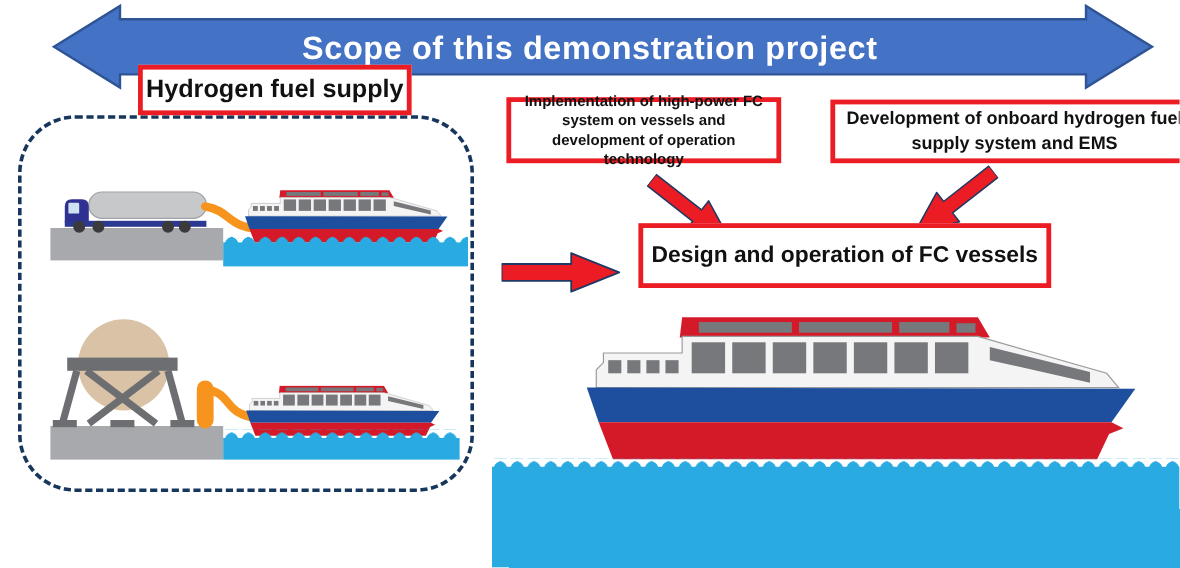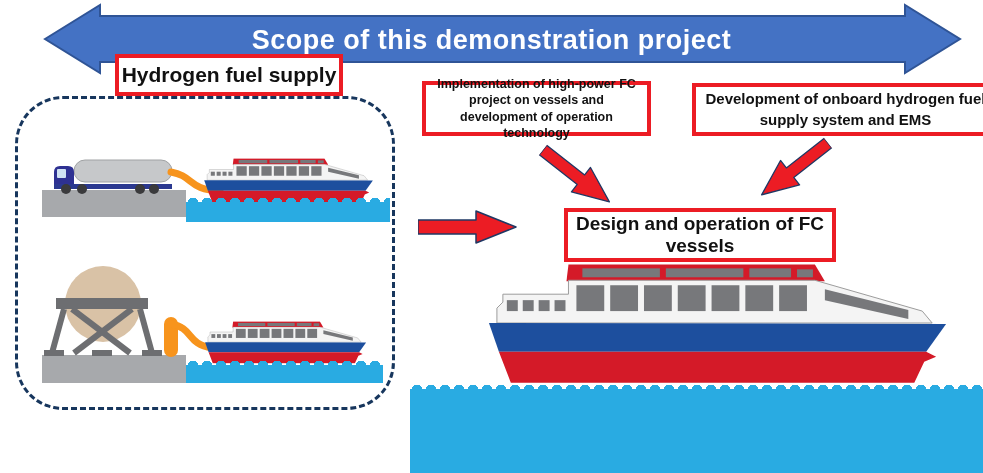--- a/index.html
+++ b/index.html
@@ -27,21 +27,21 @@
   
   .redbox{
     position:absolute;box-sizing:border-box;background:#ffffff;
     border:4px solid #EC1C24;color:#111111;font-weight:bold;
     display:flex;align-items:center;justify-content:center;text-align:center;
     z-index:6;
   }
   #box-hydrogen{left:100px;top:54px;width:228px;height:42px;font-size:21px;margin-left:15px;}
   #box-impl{left:422px;top:81px;width:229px;height:55px;font-size:12.5px;line-height:1.3;padding:0 5px;}
   #box-dev{left:692px;top:83px;width:307px;height:53px;font-size:15px;line-height:1.35;padding:0 8px;}
-  #box-design{left:532px;top:208px;width:272px;height:54px;font-size:19px;margin-left:32px;}
+  #box-design{left:532px;top:186px;width:344px;height:54px;font-size:19px;}
 
   
   .dock{position:absolute;background:#A7A9AC;}
   #dock-1{left:42px;top:190px;width:144px;height:27px;}
   #dock-2{left:42px;top:355px;width:144px;height:28px;}
 
   
   .water{position:absolute;background:#29ABE2;}
   .water::before{
     content:"";position:absolute;left:0;right:0;top:-7px;height:8px;
@@ -146,21 +146,21 @@
 
 <svg class="art" style="left:483px;top:263px;width:477px;height:122px" viewBox="0 0 480 122">
     <use href="#ferry"></use>
   </svg>
 <div id="water-main" class="water"></div>
 
 <div id="box-hydrogen" class="redbox">
   <span>Hydrogen fuel supply</span>
 </div>
 <div id="box-impl" class="redbox">
-  <span>Implementation of high-power FC project on vessels and development of operation technology</span>
+  <span>Implementation of high-power FC system on vessels and development of operation technology</span>
 </div>
 <div id="box-dev" class="redbox">
   <span>Development of onboard hydrogen fuel supply system and EMS</span>
 </div>
 <div id="box-design" class="redbox">
   <span>Design and operation of FC vessels</span>
 </div>
 
 <svg id="arrow-main" class="red-arrow" viewBox="0 0 100 36">
   <polygon points="0,11 58,11 58,2 98,18 58,34 58,25 0,25" fill="#EC1C24" stroke="#1F3864" stroke-width="1.5" stroke-linejoin="round"></polygon>

